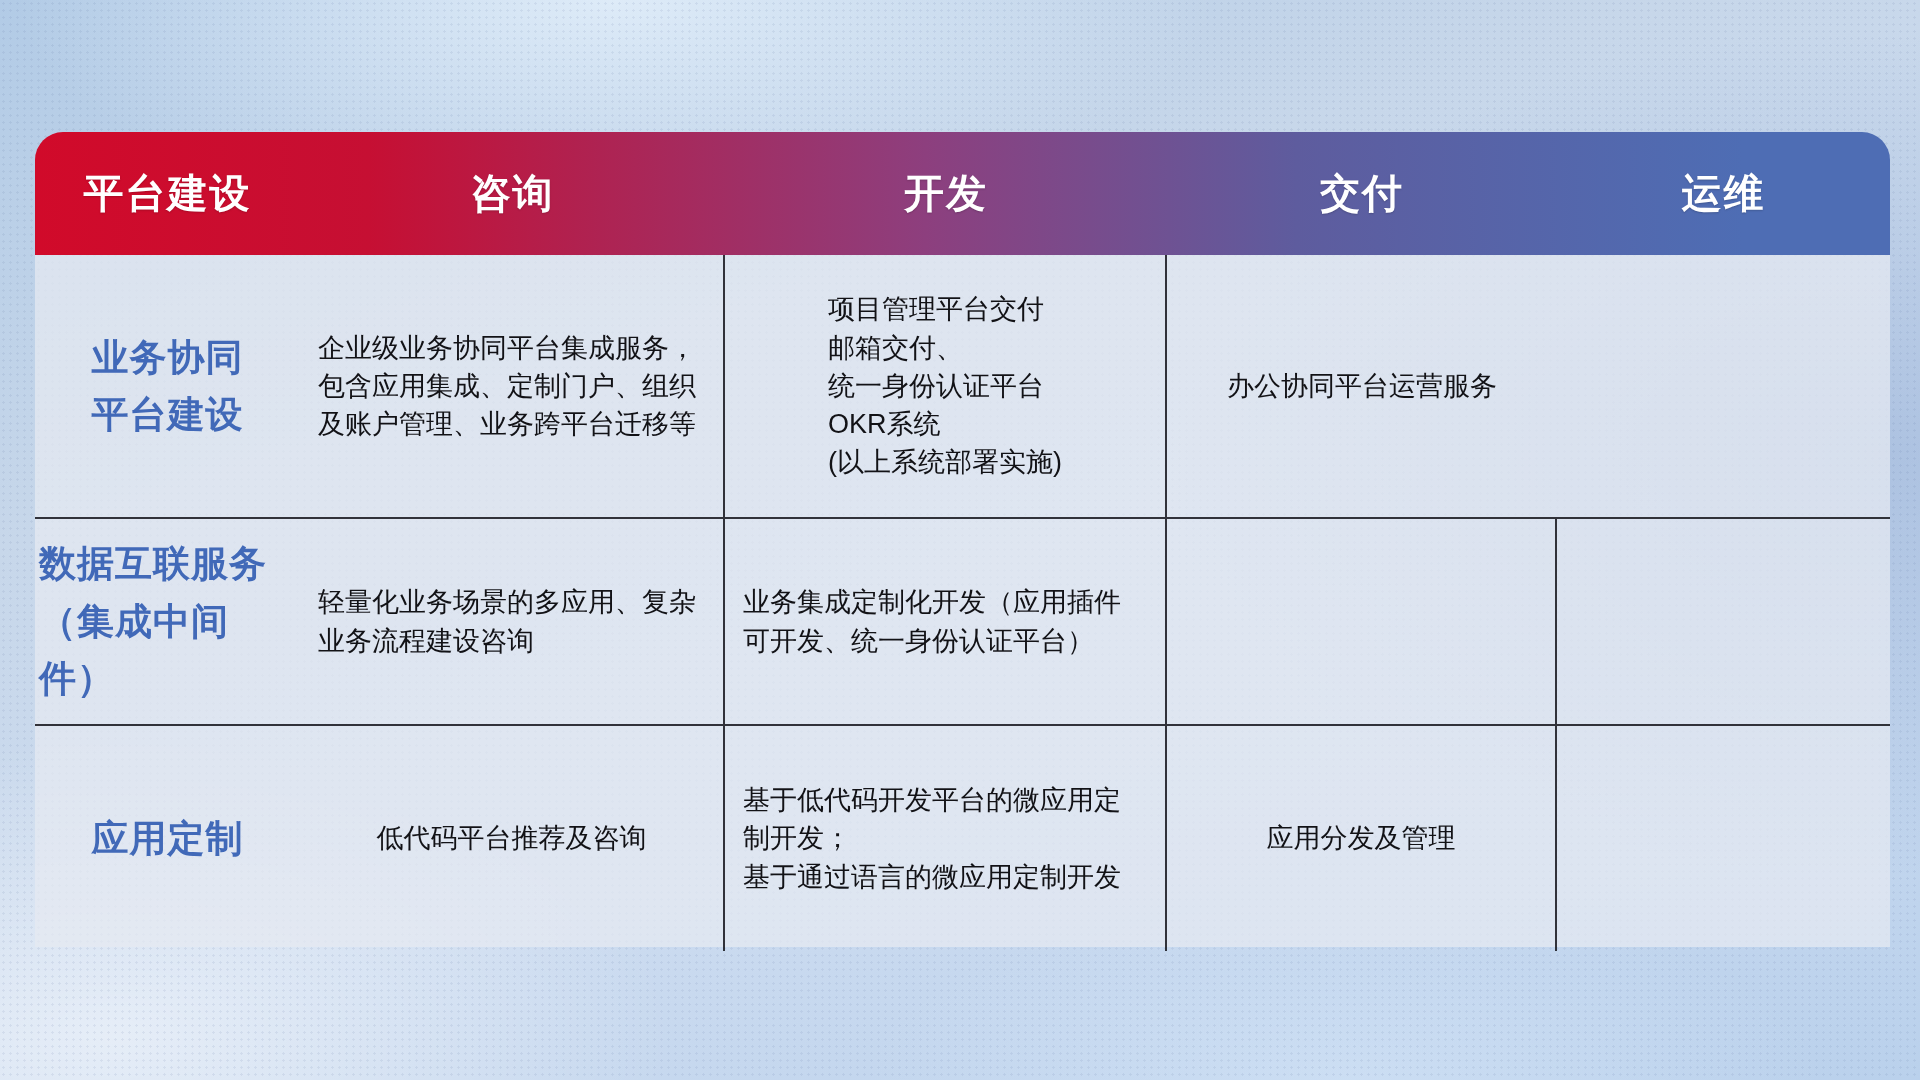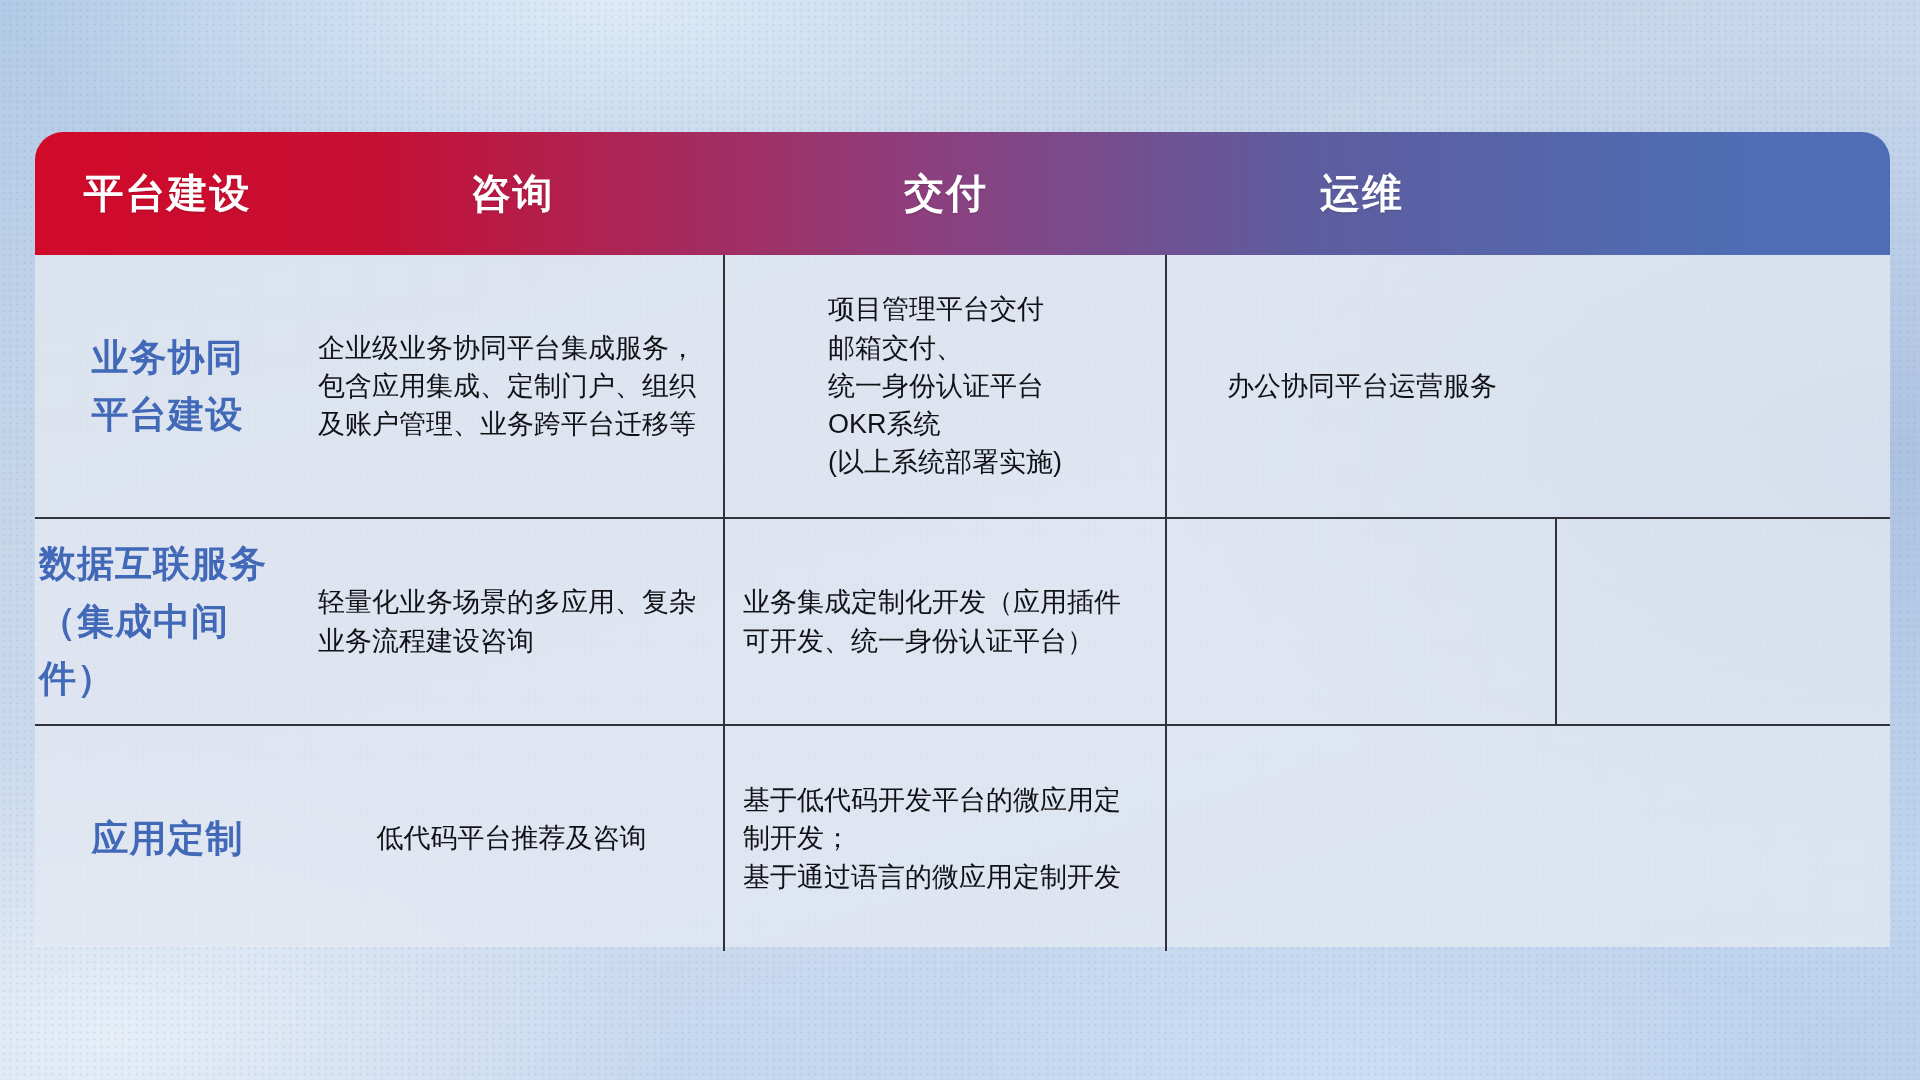--- a/index.html
+++ b/index.html
@@ -76,20 +76,21 @@
 </style>
 </head>
 <body>
 
 <div class="page">
   <div class="panel">
 
     <div class="t-header">
       <div class="hcell">平台建设</div>
       <div class="hcell">咨询</div>
+      <div class="hcell">开发</div>
       <div class="hcell">交付</div>
       <div class="hcell">运维</div>
     </div>
 
     <div class="t-body">
 
       <div class="t-row r1">
         <div class="cell cat">业务协同
 平台建设</div>
         <div class="cell sep">企业级业务协同平台集成服务，包含应用集成、定制门户、组织及账户管理、业务跨平台迁移等</div>
@@ -108,18 +109,19 @@
         <div class="cell sep">业务集成定制化开发（应用插件可开发、统一身份认证平台）</div>
         <div class="cell sep"></div>
         <div class="cell"></div>
       </div>
 
       <div class="t-row r3">
         <div class="cell cat">应用定制</div>
         <div class="cell sep">低代码平台推荐及咨询</div>
         <div class="cell sep">基于低代码开发平台的微应用定制开发；
 基于通过语言的微应用定制开发</div>
+        <div class="cell sep">应用分发及管理</div>
         <div class="cell"></div>
       </div>
 
     </div>
   </div>
 </div>
 
 </body></html>

